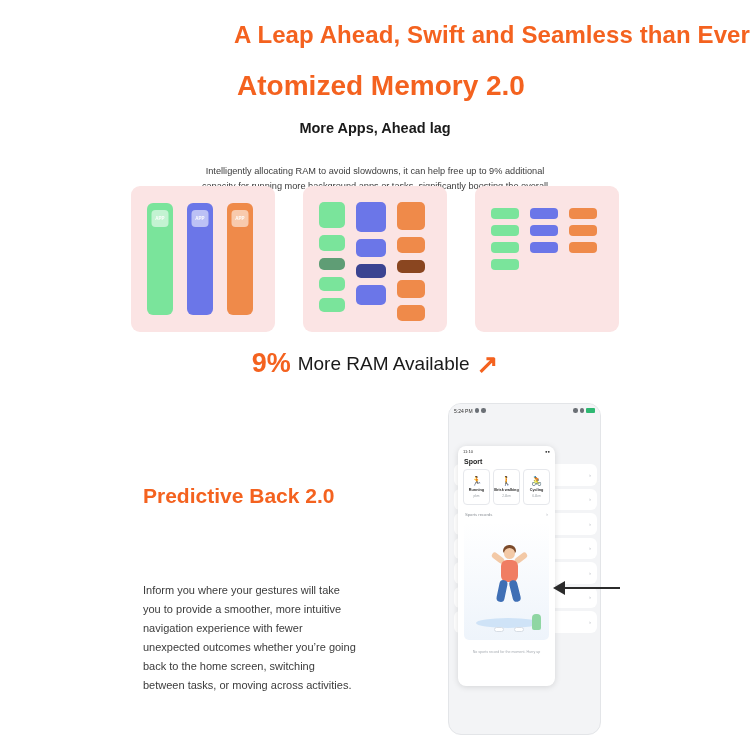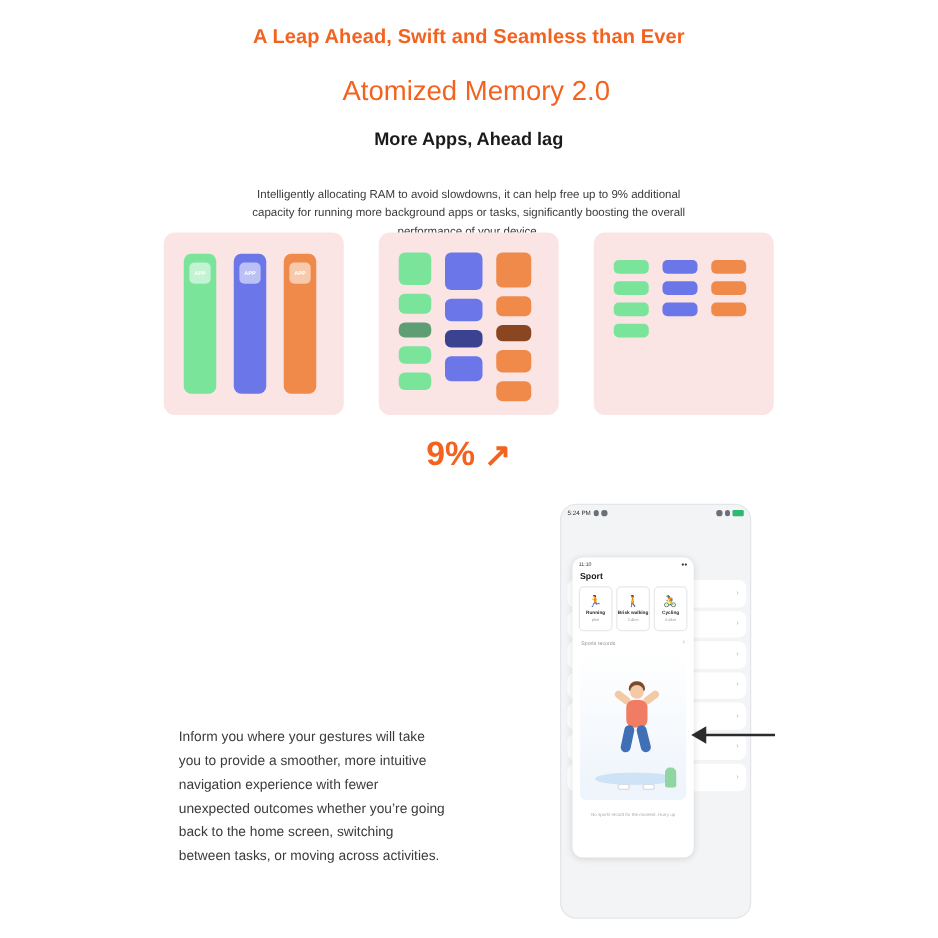--- a/index.html
+++ b/index.html
@@ -7,33 +7,33 @@
     margin: 0; padding: 0;
     width: 750px; height: 750px;
     background: #ffffff;
     font-family: "Liberation Sans", sans-serif;
     overflow: hidden;
   }
   .page { position: relative; width: 750px; height: 750px; background: #fff; }
 
   
   .headline {
-    text-align: center;
+    text-align: right;
     color: #f4621f;
-    font-size: 16px;
+    font-size: 24px;
     font-weight: bold;
     letter-spacing: .1px;
     padding-top: 20px;
     line-height: 1.25;
   }
   .subheadline {
     text-align: center;
     color: #f4621f;
-    font-size: 22px;
-    font-weight: normal;
+    font-size: 28px;
+    font-weight: bold;
     margin-top: 20px;
     margin-left: 12px;
   }
   .tagline {
     text-align: center;
     color: #1a1a1a;
     font-size: 14.5px;
     font-weight: bold;
     margin-top: 18px;
   }
@@ -264,23 +264,25 @@
           <div class="cblock" style="background:#ef8a4a"></div>
           <div class="cblock" style="background:#ef8a4a"></div>
           <div class="cblock" style="background:#ef8a4a"></div>
         </div>
       </div>
     </div>
   </div>
 
   <div class="ramline">
     <span class="ram-pct">9%</span>
+    <span class="ram-text">More RAM Available</span>
     <span class="ram-arrow">↗</span>
   </div>
 
+  <div class="pb-title">Predictive Back 2.0</div>
   <div class="pb-body">Inform you where your gestures will take you to provide a smoother, more intuitive navigation experience with fewer unexpected outcomes whether you’re going back to the home screen, switching between tasks, or moving across activities.</div>
 
   <div class="phone">
     <div class="statusbar">
       <div class="sb-left">
         <span>5:24 PM</span>
         <span class="dot-ico"></span>
         <span class="dot-ico"></span>
       </div>
       <div class="sb-right">

